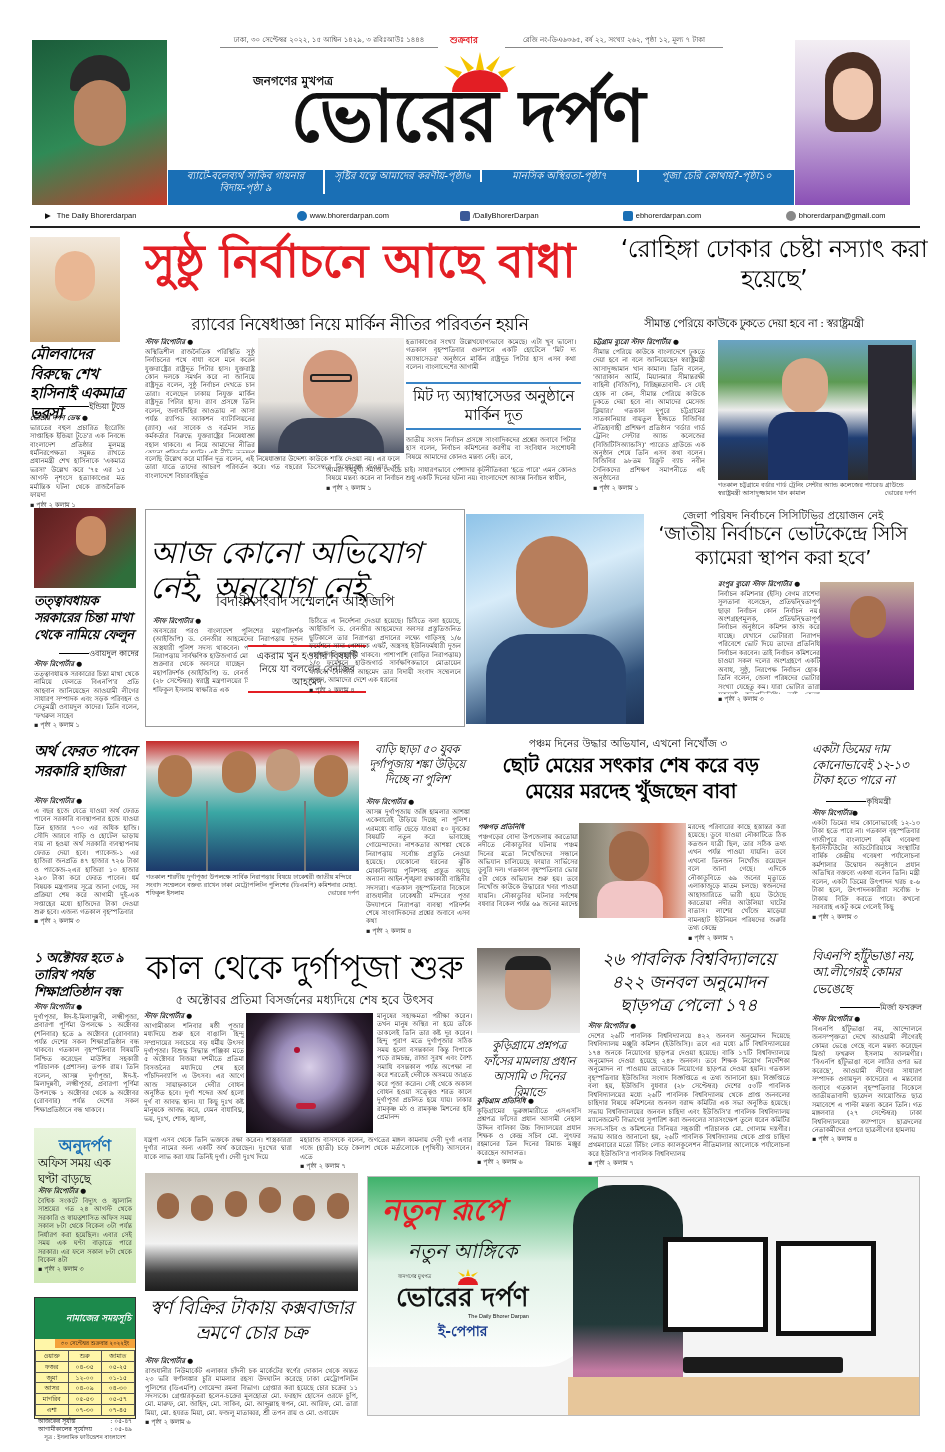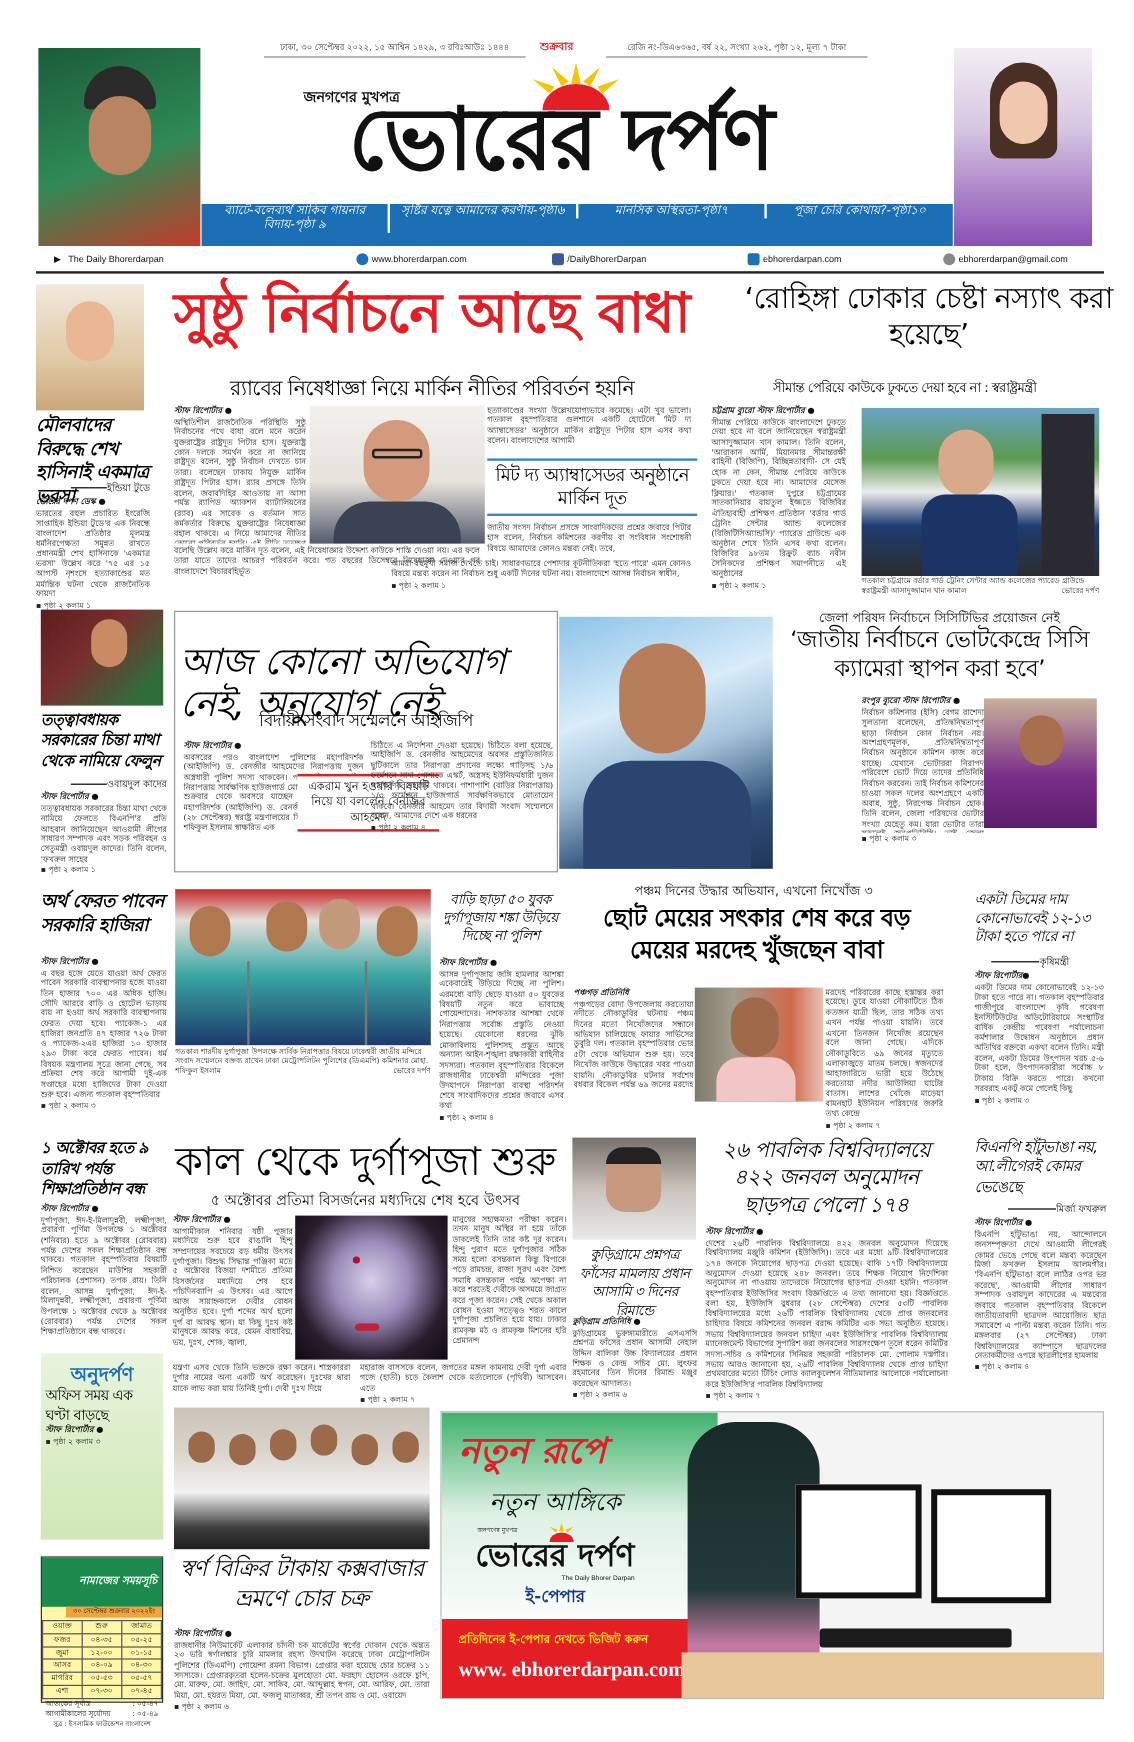--- a/index.html
+++ b/index.html
@@ -63,21 +63,21 @@
 <div class="abs infobar" style="left:45px;top:209px;width:870px;height:14px">
   <span style="margin-right:6px">▶</span>
   <span style="width:240px">The Daily Bhorerdarpan</span>
   <span class="ic" style="background:#1a6fb5;border-radius:50%"></span>
   <span style="width:150px">www.bhorerdarpan.com</span>
   <span class="ic" style="background:#3b5998"></span>
   <span style="width:150px">/DailyBhorerDarpan</span>
   <span class="ic" style="background:#1a6fb5"></span>
   <span style="width:150px">ebhorerdarpan.com</span>
   <span class="ic" style="background:#888;border-radius:50%"></span>
-  <span>ebhorerdarpan@gmail.com</span>
+  <span>bhorerdarpan@gmail.com</span>
 </div>
 <div class="rule" style="left:30px;top:226px;width:890px;height:2px"></div>
 
 <div class="photo" style="left:30px;top:237px;width:90px;height:105px;background:linear-gradient(180deg,#f2e8dc 0%,#e0c9a6 60%,#caa77a 100%)">
   <div style="position:absolute;left:25px;top:14px;width:40px;height:50px;background:#e9b794;border-radius:20px"></div>
 </div>
 <div class="abs hd hd-it" style="left:30px;top:345px;width:95px;font-size:15px;line-height:1.3">মৌলবাদের বিরুদ্ধে শেখ হাসিনাই একমাত্র ভরসা</div>
 <div class="abs" style="left:30px;top:402px;width:95px;text-align:right;font-size:8px">
   <span style="display:inline-block;width:30px;border-top:1px solid #000;vertical-align:middle"></span><span>ইন্ডিয়া টুডে</span>
 </div>
@@ -111,20 +111,21 @@
 <div class="abs body-text" style="left:34px;top:1003px;width:105px">
   <span class="byline">স্টাফ রিপোর্টার ●</span>
   <span>দুর্গাপূজা, ঈদ-ই-মিলাদুন্নবী, লক্ষ্মীপূজা, প্রবারণা পূর্ণিমা উপলক্ষে ১ অক্টোবর (শনিবার) হতে ৯ অক্টোবর (রোববার) পর্যন্ত দেশের সকল শিক্ষাপ্রতিষ্ঠান বন্ধ থাকবে। গতকাল বৃহস্পতিবার বিষয়টি নিশ্চিত করেছেন মাউশির সহকারী পরিচালক (প্রশাসন) তপক রায়। তিনি বলেন, আসন্ন দুর্গাপূজা, ঈদ-ই-মিলাদুন্নবী, লক্ষ্মীপূজা, প্রবারণা পূর্ণিমা উপলক্ষে ১ অক্টোবর থেকে ৯ অক্টোবর (রোববার) পর্যন্ত দেশের সকল শিক্ষাপ্রতিষ্ঠানে বন্ধ থাকবে।</span>
 </div>
 
 <div class="abs" style="left:34px;top:1128px;width:102px;height:155px;background:linear-gradient(180deg,#e8f4dc,#cfe8b5)">
   <div style="font-size:16px;font-weight:bold;color:#1a6fb5;text-align:center;margin-top:8px">অনুদর্পণ</div>
   <div class="hd" style="font-size:12px;font-weight:normal;padding:0 4px;line-height:1.3">অফিস সময় এক ঘণ্টা বাড়ছে</div>
   <div class="body-text" style="padding:0 4px">
     <span class="byline">স্টাফ রিপোর্টার ●</span>
+    <span>বৈশ্বিক সংকটে বিদ্যুৎ ও জ্বালানি সাশ্রয়ের গত ২৪ আগস্ট থেকে সরকারি ও স্বায়ত্তশাসিত অফিস সময় সকাল ৮টা থেকে বিকেল ৩টা পর্যন্ত নির্ধারণ করা হয়েছিল। এবার সেই সময় এক ঘণ্টা বাড়াতে পারে সরকার। এর ফলে সকাল ৮টা থেকে বিকেল ৪টা</span>
     <div class="cont">▪ পৃষ্ঠা ২ কলাম ৩</div>
   </div>
 </div>
 
 <div class="abs prayer" style="left:34px;top:1297px;width:102px;height:122px;background:#fff6a8;border:1px solid #333">
   <div style="background:#1c8a4c;color:#fff;font-size:9px;font-style:italic;font-weight:bold;text-align:right;padding:15px 4px">নামাজের সময়সূচি</div>
   <div style="background:#f4a23b;font-size:5.5px;text-align:center;padding:1px 0;margin-left:20px">৩০ সেপ্টেম্বর শুক্রবার ২০২২ইং</div>
   <table style="margin-top:2px">
     <tbody>
         <tr>
@@ -353,22 +354,18 @@
       <g fill="#f5c400">
         <polygon points="20,0 18,7 22,7"></polygon>
         <polygon points="10,3 15,8 17,6"></polygon>
         <polygon points="30,3 25,8 23,6"></polygon>
       </g>
       <path d="M10 16 A10 8 0 0 1 30 16 Z" fill="#e31e24"></path>
     </svg>
   <div style="position:absolute;left:28px;top:104px;font-size:26px;font-weight:bold;font-family:'DejaVu Serif',serif">ভোরের দর্পণ</div>
   <div style="position:absolute;left:100px;top:136px;font-size:5.5px;font-family:'Liberation Sans',sans-serif">The Daily Bhorer Darpan</div>
   <div style="position:absolute;left:70px;top:146px;font-size:14px;font-weight:bold;color:#1a3c8f">ই-পেপার</div>
-  <div style="position:absolute;left:0;top:172px;width:245px;height:68px;background:#e31e24;clip-path:polygon(0 0,88% 0,100% 100%,0 100%)">
-    <div style="position:absolute;left:14px;top:12px;font-size:9.5px;font-weight:bold;color:#ffe600">প্রতিদিনের ই-পেপার দেখতে ভিজিট করুন</div>
-    <div style="position:absolute;left:14px;top:32px;font-size:17px;font-weight:bold;color:#fff;font-family:'Liberation Serif',serif">www. ebhorerdarpan.com</div>
-  </div>
   <div style="position:absolute;left:205px;top:8px;width:110px;height:232px;background:linear-gradient(180deg,#1a2a2a 0%,#233a3a 60%,#c47aa3 80%,#b0688f 100%);border-radius:40px 40px 0 0"></div>
   <div style="position:absolute;left:295px;top:60px;width:105px;height:95px;background:#fff;border:5px solid #111"></div>
   <div style="position:absolute;left:408px;top:64px;width:100px;height:95px;background:#fff;border:5px solid #111"></div>
   <div style="position:absolute;left:315px;top:180px;width:160px;height:16px;background:#1b1b1b;border-radius:3px"></div>
   <div style="position:absolute;left:200px;top:200px;width:353px;height:40px;background:#e7c69a"></div>
 </div>
 
 </body></html>

